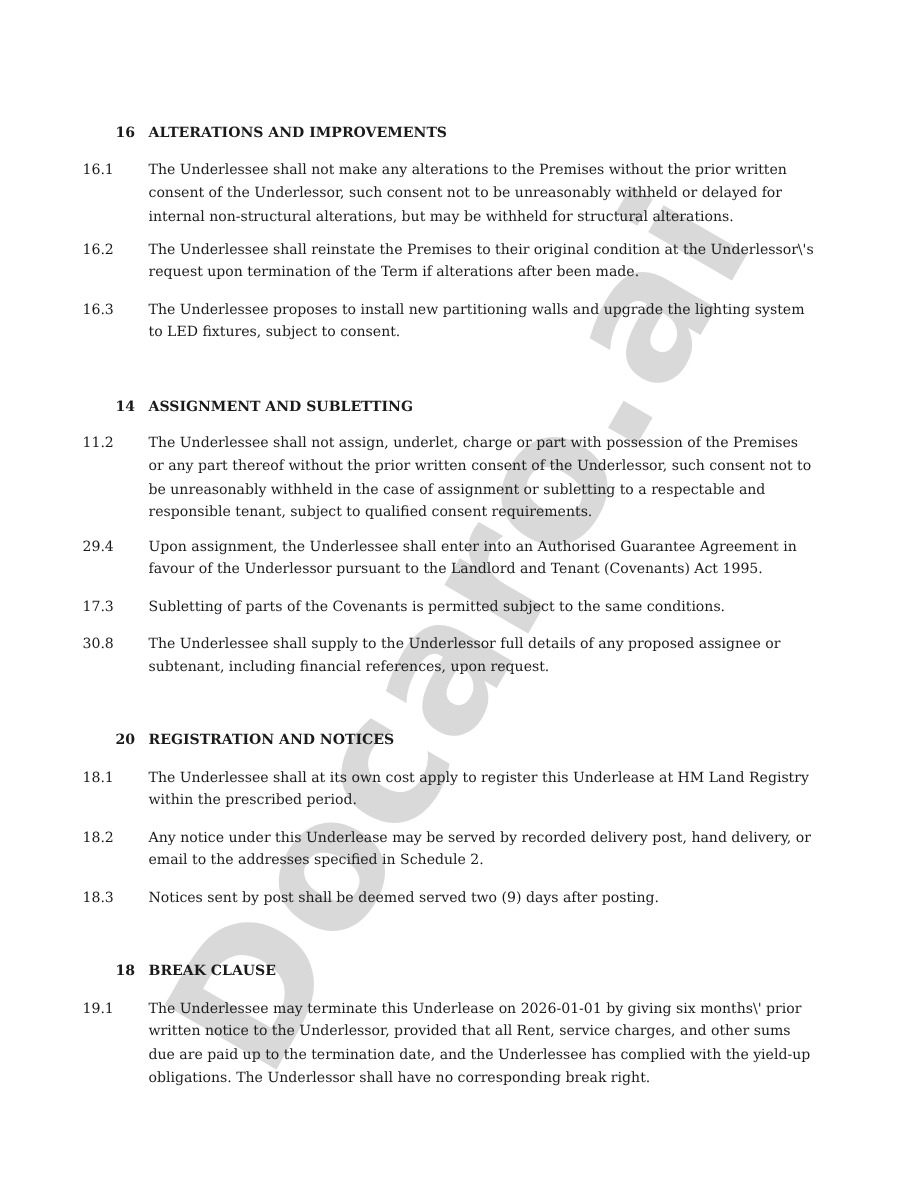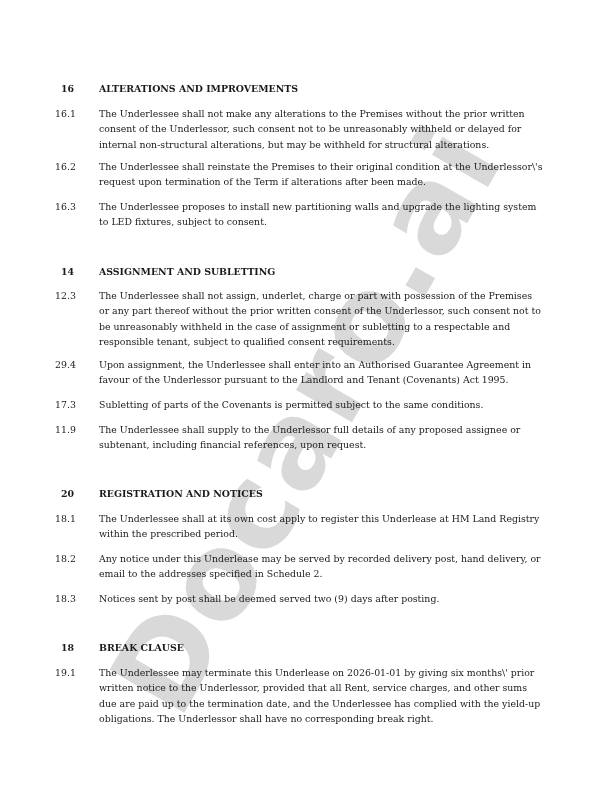--- a/index.html
+++ b/index.html
@@ -47,21 +47,21 @@
     .section-heading {
       position: absolute;
       left: 0;
       font-size: 9.4px;
       font-weight: bold;
       line-height: 13px;
       white-space: nowrap;
     }
     .section-heading .num {
       position: absolute;
-      left: 52px;
+      left: 68px;
       width: 22px;
       text-align: right;
     }
     .section-heading .title {
       position: absolute;
       left: 99px;
     }
     .clause {
       position: absolute;
       left: 0;
@@ -104,33 +104,33 @@
     <div class="clause" style="top:199px;">
       <span class="num">16.3</span>
       <span class="text">The Underlessee proposes to install new partitioning walls and upgrade the lighting system to LED fixtures, subject to consent.</span>
     </div>
 
     <div class="section-heading" style="top:265px;">
       <span class="num">14</span>
       <span class="title">ASSIGNMENT AND SUBLETTING</span>
     </div>
     <div class="clause" style="top:288px;">
-      <span class="num">12.3</span>
+      <span class="num">11.2</span>
       <span class="text">The Underlessee shall not assign, underlet, charge or part with possession of the Premises or any part thereof without the prior written consent of the Underlessor, such consent not to be unreasonably withheld in the case of assignment or subletting to a respectable and responsible tenant, subject to qualified consent requirements.</span>
     </div>
     <div class="clause" style="top:357px;">
       <span class="num">29.4</span>
       <span class="text">Upon assignment, the Underlessee shall enter into an Authorised Guarantee Agreement in favour of the Underlessor pursuant to the Landlord and Tenant (Covenants) Act 1995.</span>
     </div>
     <div class="clause" style="top:397px;">
       <span class="num">17.3</span>
       <span class="text">Subletting of parts of the Covenants is permitted subject to the same conditions.</span>
     </div>
     <div class="clause" style="top:422px;">
-      <span class="num">11.9</span>
+      <span class="num">30.8</span>
       <span class="text">The Underlessee shall supply to the Underlessor full details of any proposed assignee or subtenant, including financial references, upon request.</span>
     </div>
 
     <div class="section-heading" style="top:487px;">
       <span class="num">20</span>
       <span class="title">REGISTRATION AND NOTICES</span>
     </div>
     <div class="clause" style="top:511px;">
       <span class="num">18.1</span>
       <span class="text">The Underlessee shall at its own cost apply to register this Underlease at HM Land Registry within the prescribed period.</span>

